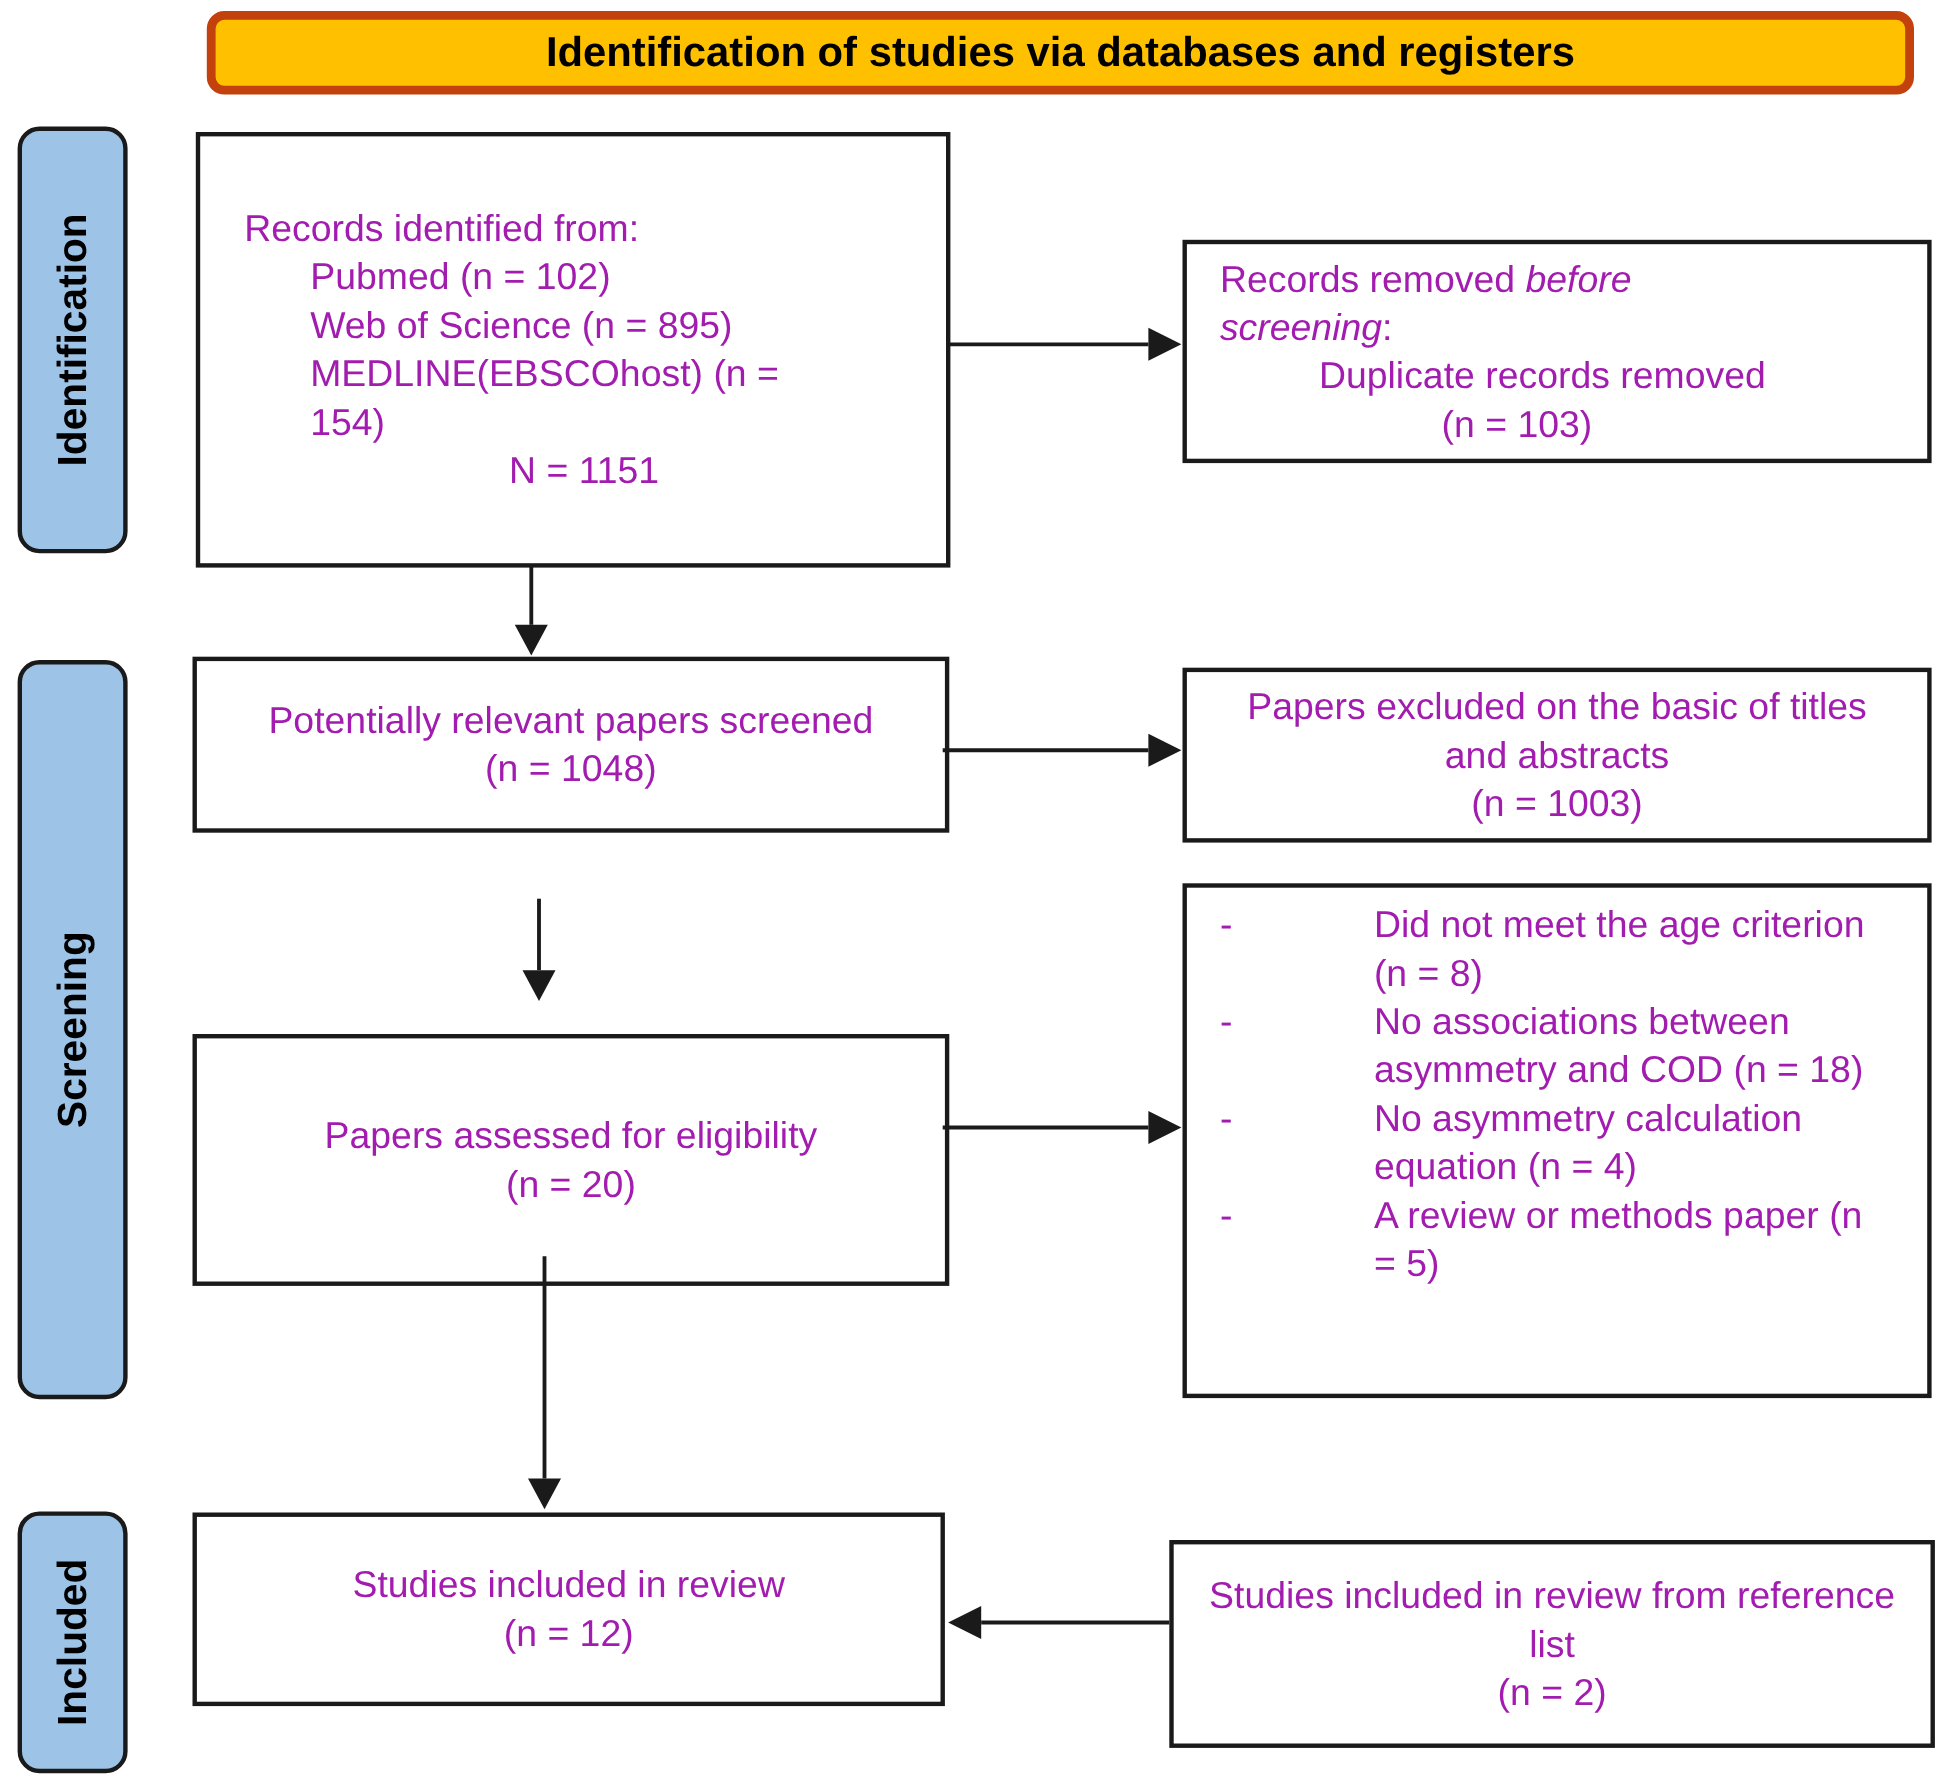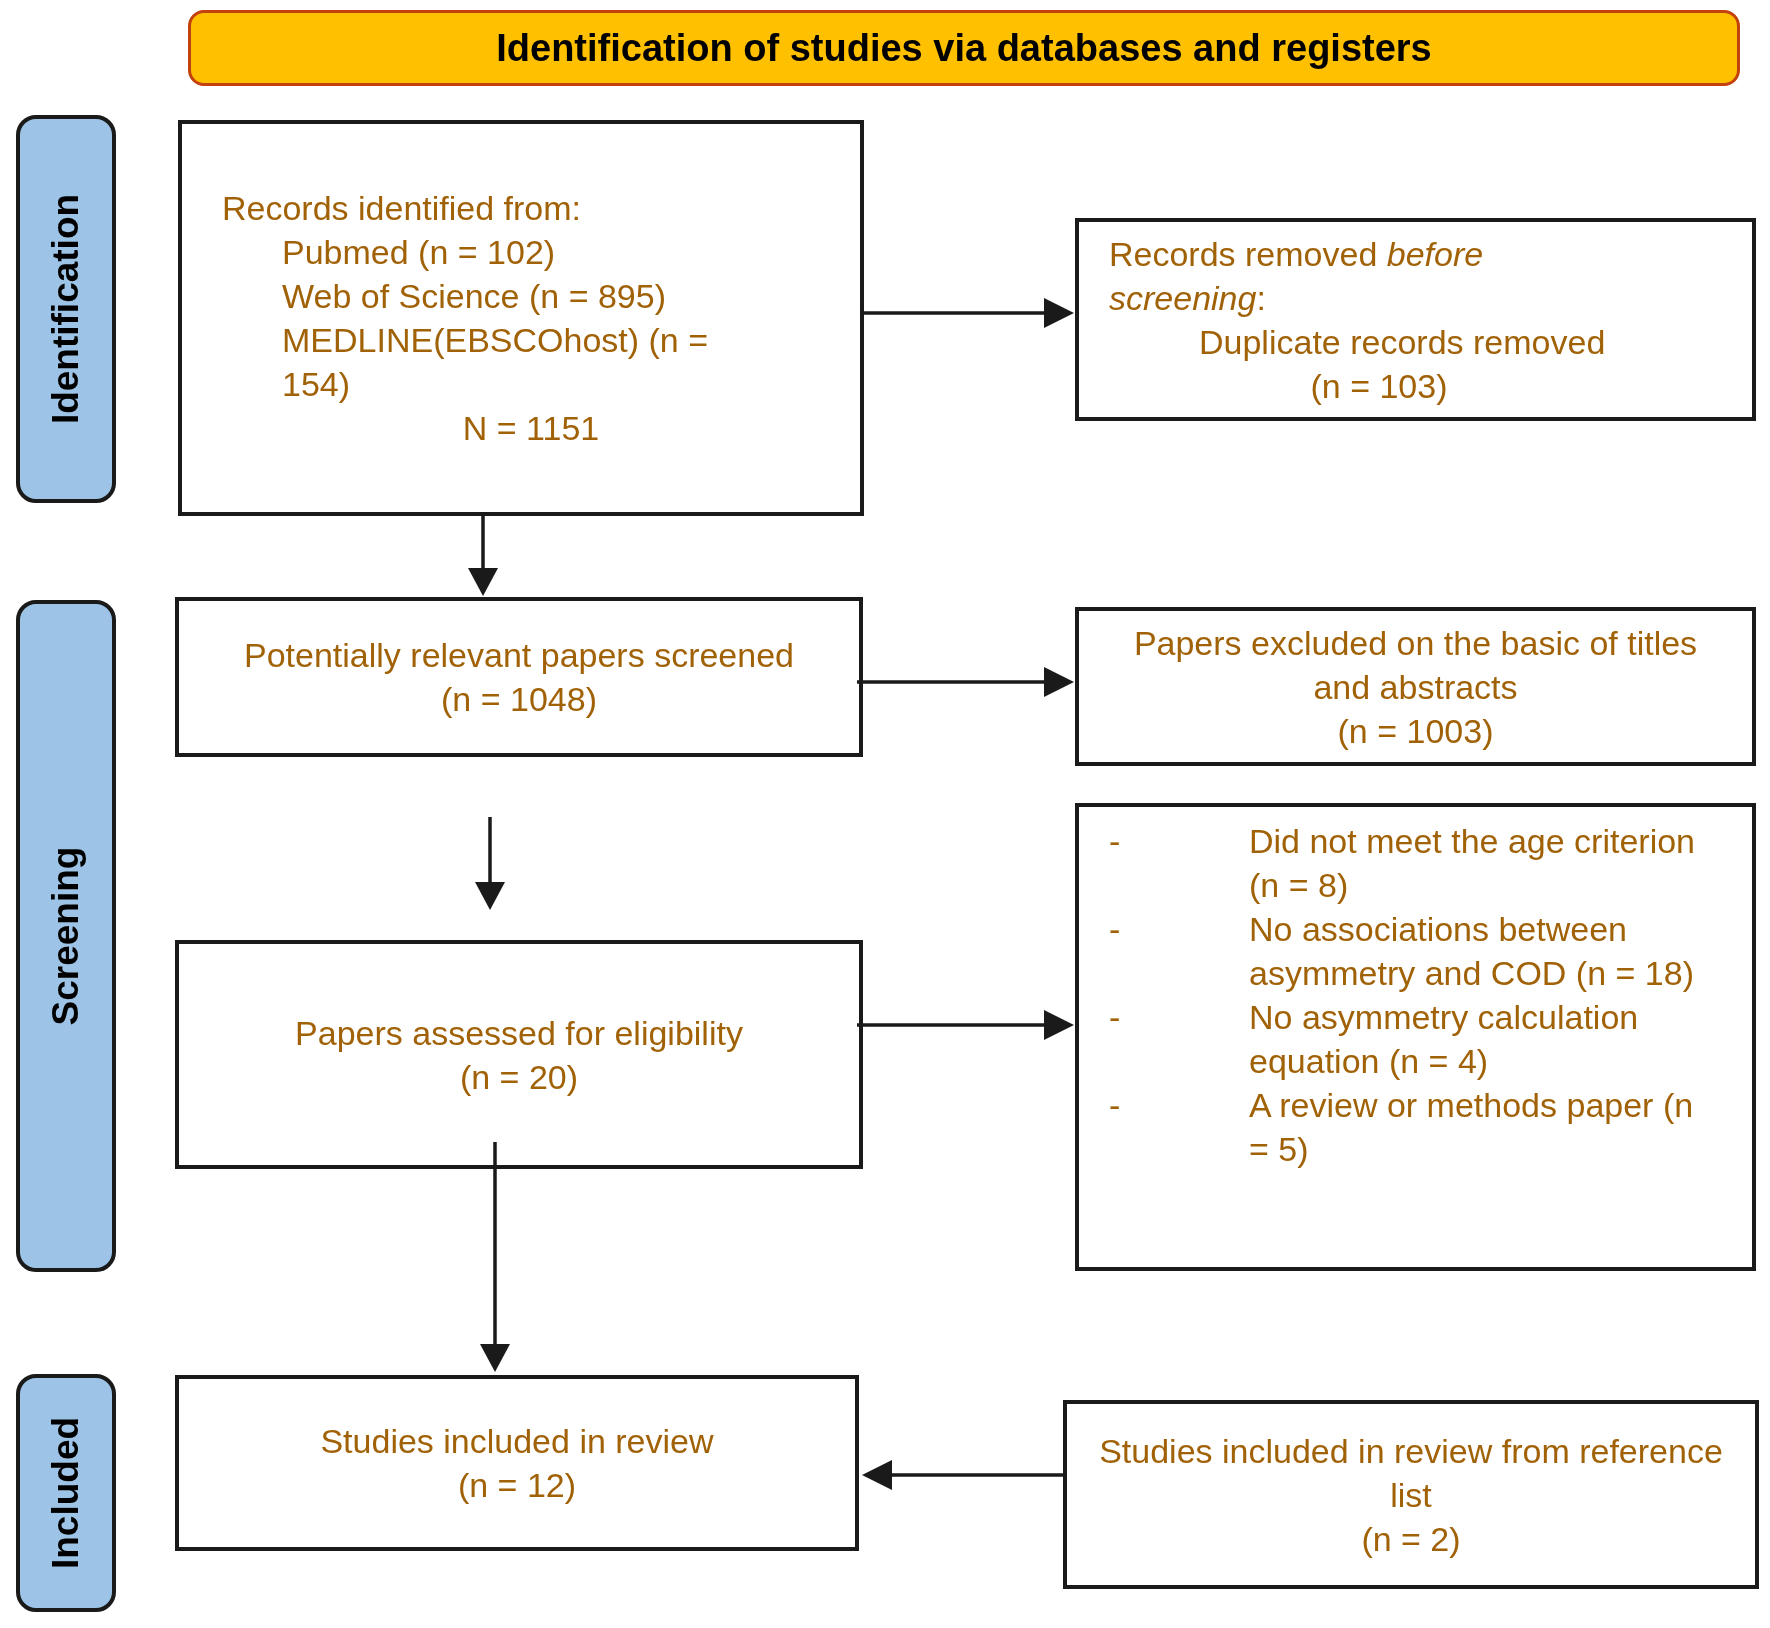--- a/index.html
+++ b/index.html
@@ -7,21 +7,21 @@
     --stage-fill:#9DC3E6;
     --line:#1a1a1a;
   }
   html,body{margin:0;padding:0;background:#ffffff;}
   body{font-family:"Liberation Sans", sans-serif;color:#111;}
   .canvas{position:relative;width:1770px;height:1628px;background:#fff;overflow:hidden;}
 
   
   .banner{
     position:absolute;left:188px;top:10px;width:1552px;height:76px;
-    background:var(--banner-fill);border:3px solid #c2410c;border-radius:16px;
+    background:var(--banner-fill);border:8px solid #c2410c;border-radius:16px;
     display:flex;align-items:center;justify-content:center;
     font-size:38px;font-weight:bold;color:#000;box-sizing:border-box;
   }
 
   
   .stage{
     position:absolute;left:16px;width:100px;background:var(--stage-fill);
     border:4px solid var(--line);border-radius:20px;box-sizing:border-box;
     display:flex;align-items:center;justify-content:center;
   }
@@ -29,21 +29,21 @@
     transform:rotate(-90deg);white-space:nowrap;
     font-size:37px;font-weight:bold;color:#000;
   }
   .stage-identification{top:115px;height:388px;}
   .stage-screening{top:600px;height:672px;}
   .stage-included{top:1374px;height:238px;}
 
   
   .fbox{
     position:absolute;background:#fff;border:4px solid var(--line);
-    box-sizing:border-box;font-size:34px;line-height:44px;color:#a16207;
+    box-sizing:border-box;font-size:34px;line-height:44px;color:#a21caf;
     display:flex;flex-direction:column;justify-content:center;
   }
   .center{text-align:center;}
 
   
   .box-records{left:178px;top:120px;width:686px;height:396px;padding:10px 20px 10px 40px;}
   .box-records .src{margin-left:60px;width:445px;}
   .box-records .total{text-align:center;margin-top:0;}
   .box-screened{left:175px;top:597px;width:688px;height:160px;padding:28px 60px;}
   .box-assessed{left:175px;top:912px;width:688px;height:229px;padding:10px 78px;margin-top:28px;}

